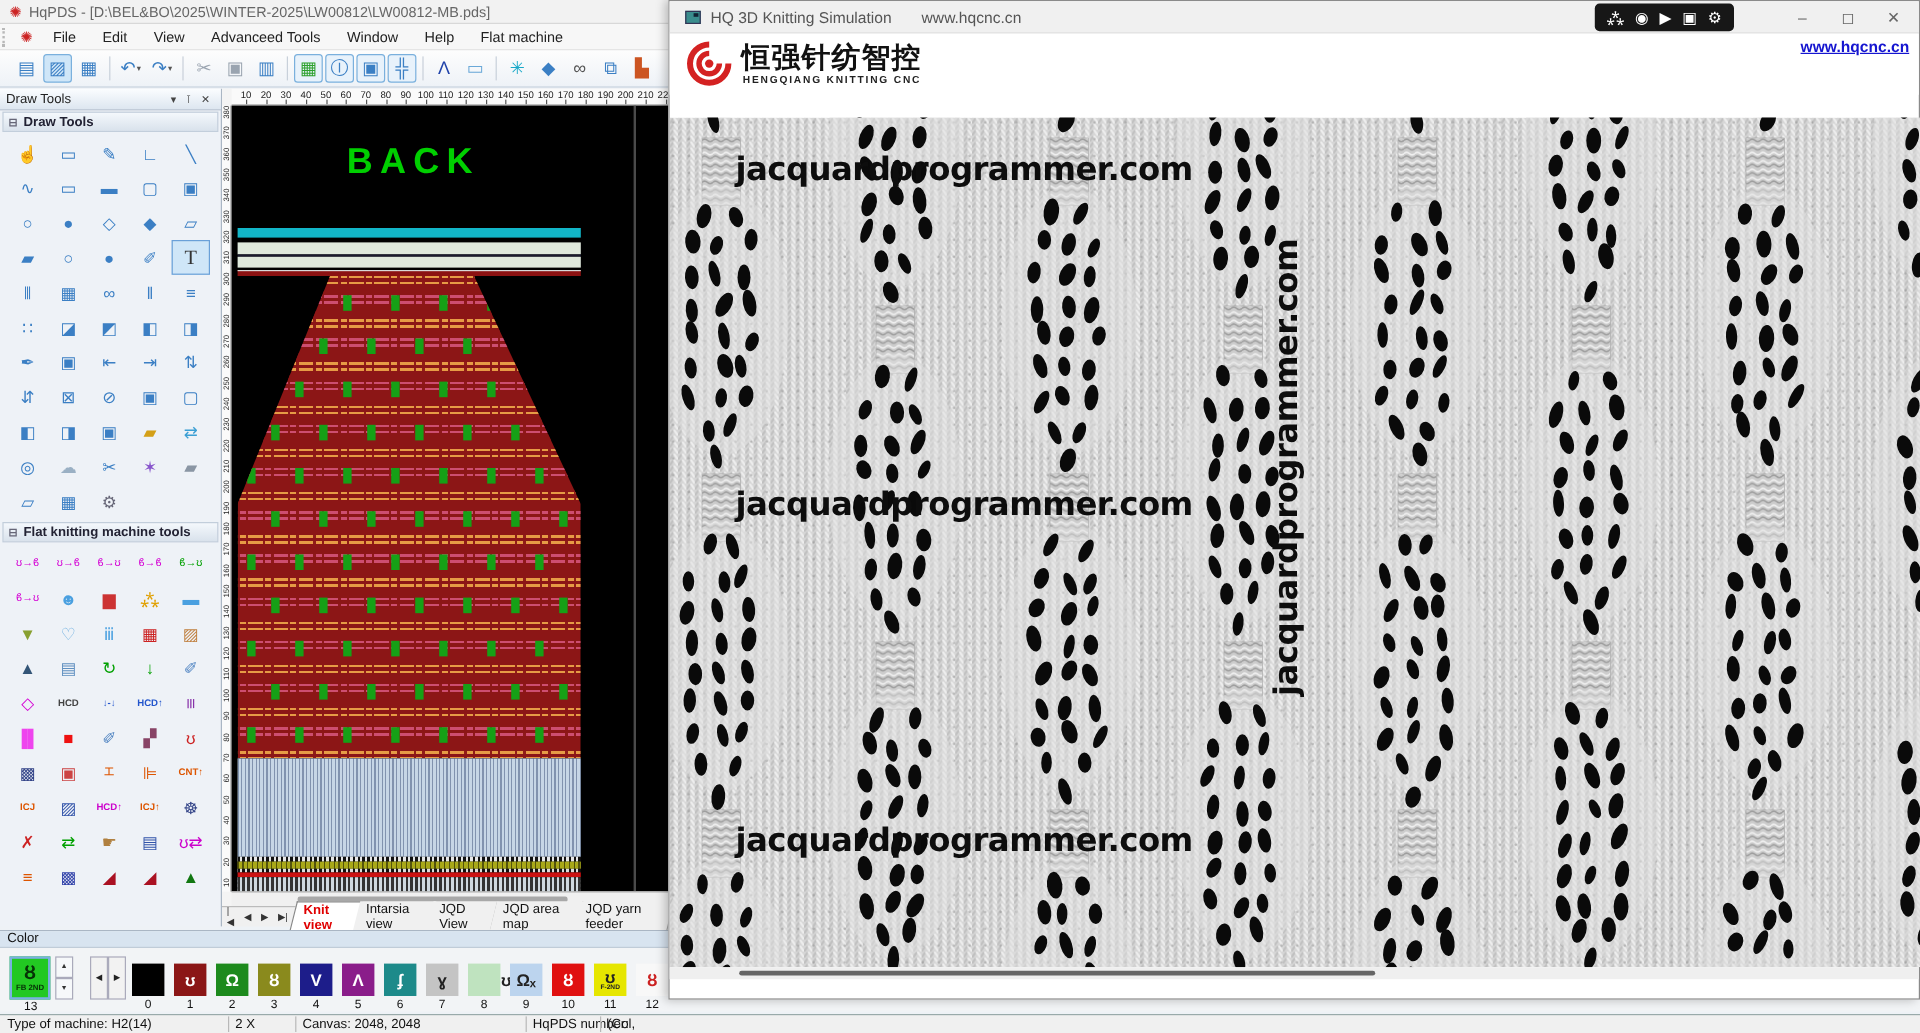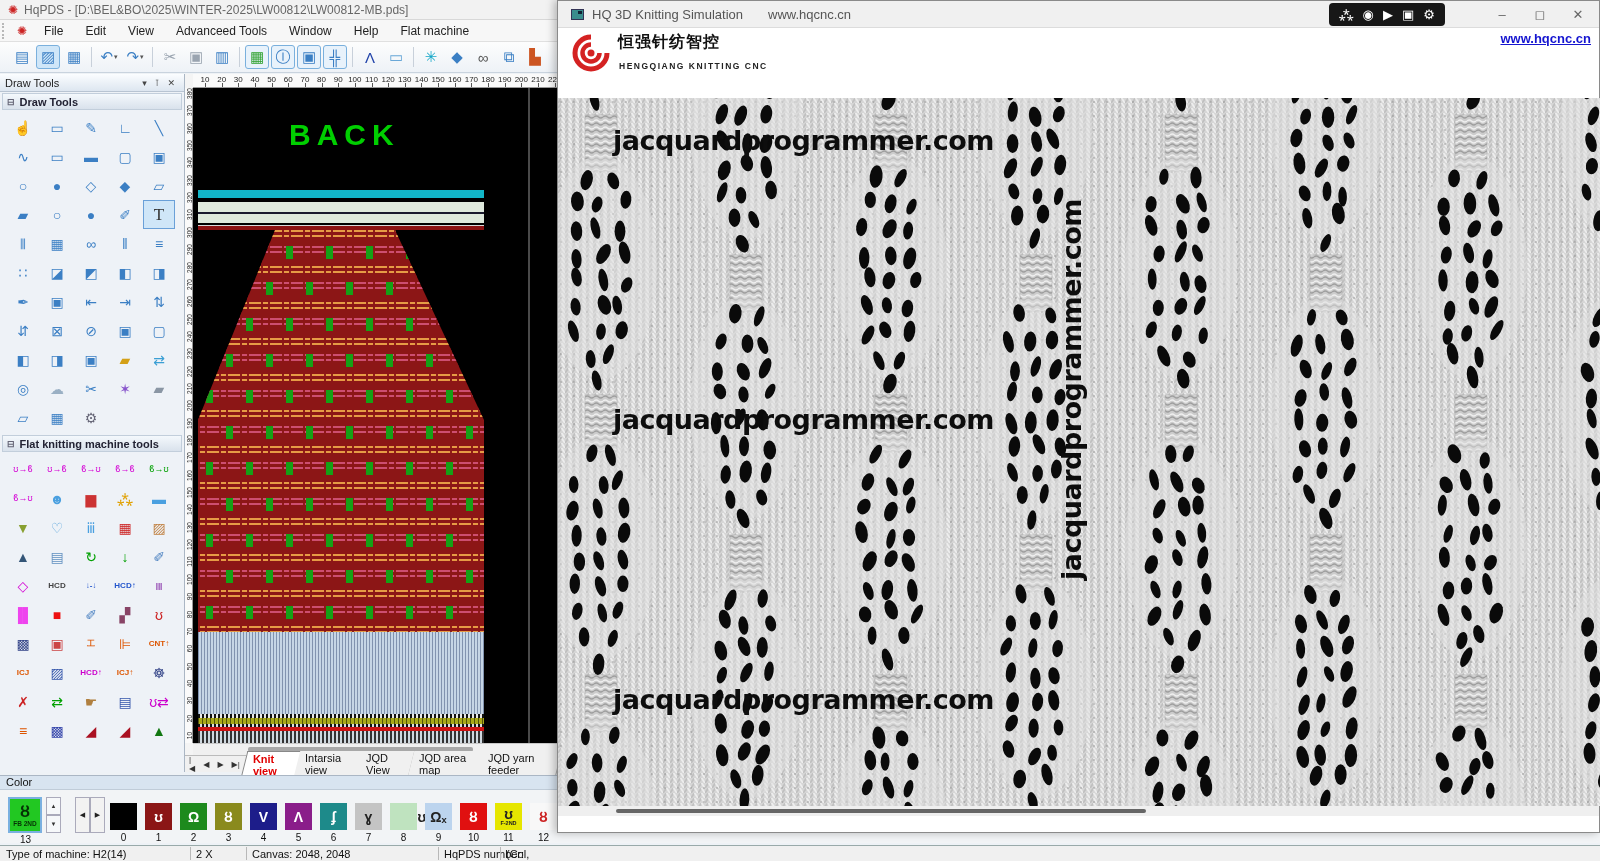--- a/index.html
+++ b/index.html
@@ -99,21 +99,21 @@
   #rw { position:absolute; left:557px; top:0; width:1043px; height:833px; background:#fff; border:1px solid #8a8a8a; box-shadow:-3px 0 8px rgba(0,0,0,.25); }
   .rw-title { position:absolute; left:0; top:0; width:100%; height:27px; background:#f0f0f0; border-bottom:1px solid #dcdcdc; font-size:13px; color:#555; }
   .rw-ticon { position:absolute; left:13px; top:8px; width:13px; height:11px; background:#3a8d8d; border:1px solid #335; }
   .rw-ticon::after { content:""; position:absolute; right:1px; top:1px; width:4px; height:3px; background:#123; }
   .rw-tt { position:absolute; left:34px; top:6px; }
   .rw-ts { position:absolute; left:210px; top:6px; }
   .cap-pill { position:absolute; left:771px; top:2px; height:23px; background:#171717; border-radius:4px; display:flex; align-items:center; gap:9px; padding:0 10px; }
   .cap-pill span { color:#fff; font-size:13px; line-height:1; }
   .wbtn { position:absolute; top:0; width:38px; height:26px; display:flex; align-items:center; justify-content:center; color:#666; font-size:13px; }
   .rw-header { position:absolute; left:0; top:27px; width:100%; height:51px; background:#fff; }
-  .logo-cn { position:absolute; left:60px; top:4px; font-size:16px; font-weight:bold; color:#111; letter-spacing:1px; }
+  .logo-cn { position:absolute; left:60px; top:4px; font-size:24px; font-weight:bold; color:#111; letter-spacing:1px; }
   .logo-en { position:absolute; left:61px; top:33px; font-size:8.5px; font-weight:bold; color:#222; letter-spacing:1.5px; }
   .rw-link { position:absolute; right:8px; top:3px; font-size:13px; font-weight:bold; color:#1515d0; text-decoration:underline; }
   .rw-tabs { position:absolute; left:0; top:78px; width:100%; height:19px; background:#efefef; border-bottom:1px solid #9a9a9a; display:flex; align-items:flex-end; padding-left:5px; font-size:11px; }
   .rwtab { padding:2px 10px; color:#111; border:1px solid transparent; }
   .rwtab.sel { background:#fff; border-color:#9a9a9a; border-bottom-color:#fff; }
   #fabric { position:absolute; left:0; top:97px; width:1043px; height:708px; display:block; }
   .rw-scroll { position:absolute; left:0; top:805px; width:100%; height:10px; background:#efefef; }
   .rw-thumb { position:absolute; left:58px; top:3px; width:530px; height:4px; background:#666; border-radius:2px; }
   .rw-status { position:absolute; left:0; top:815px; width:100%; height:17px; background:#f4f4f4; border-top:1px solid #cfcfcf; font-size:11px; font-weight:bold; color:#e81010; }
   .rw-status .l { position:absolute; left:4px; top:2px; }

